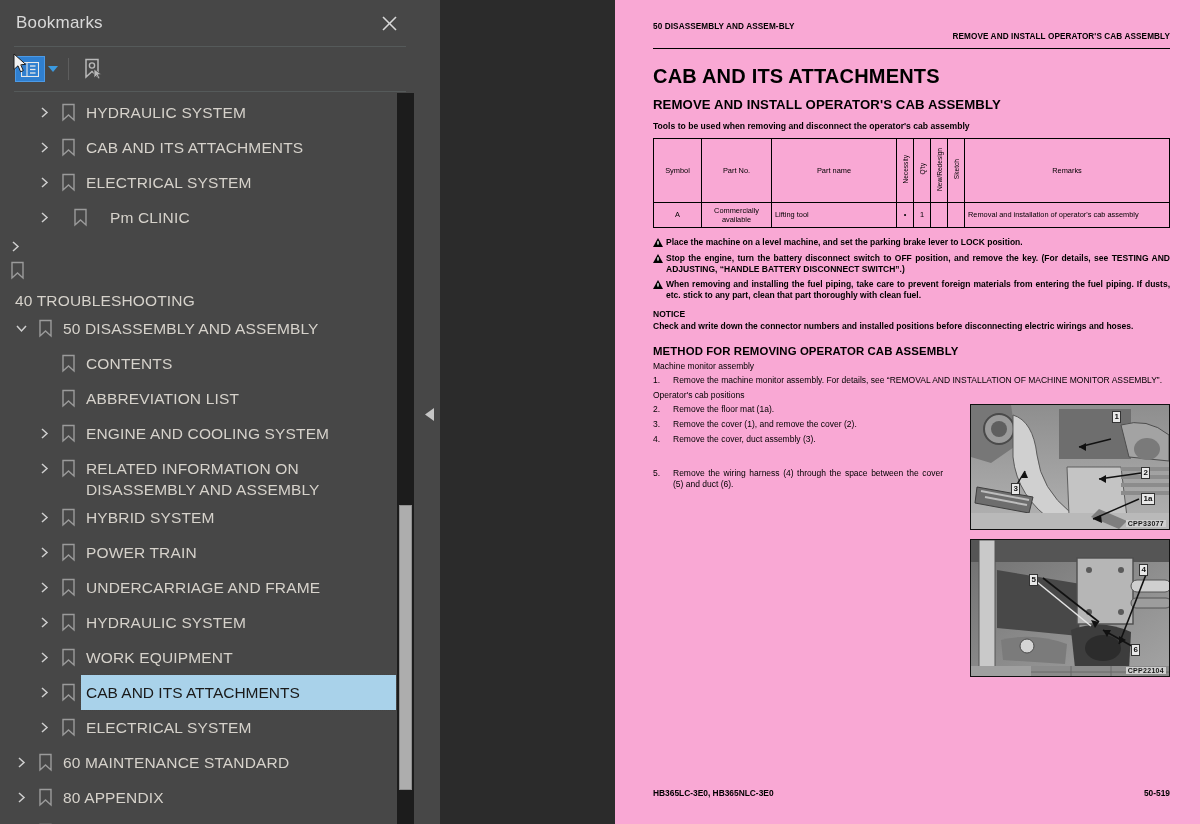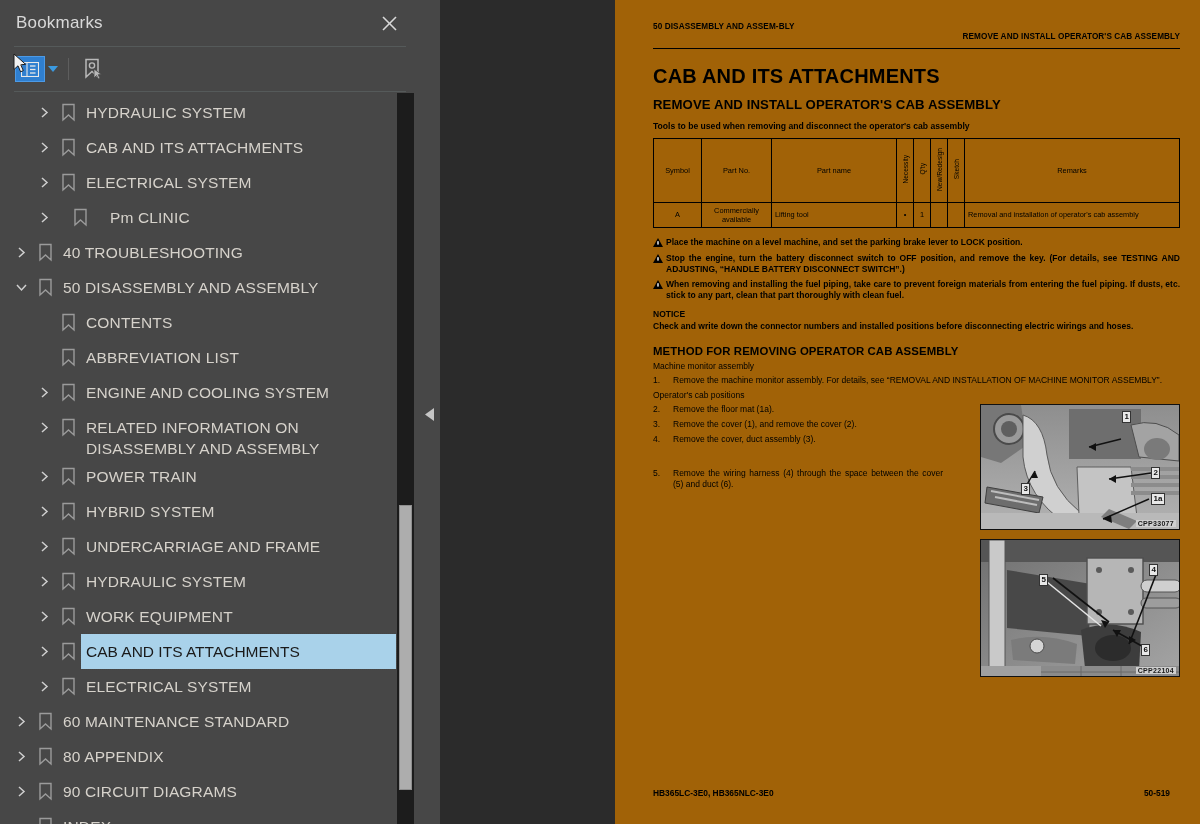--- a/index.html
+++ b/index.html
@@ -168,23 +168,23 @@
     flex: 1;
     background: #2b2b2b;
     height: 824px;
     position: relative;
     display: flex;
     justify-content: flex-end;
   }
   .page {
     width: 585px;
     height: 824px;
-    background: #a16207;
+    background: #f9a8d4;
     position: relative;
-    padding: 22px 20px 0 38px;
+    padding: 22px 30px 0 38px;
     color: #000;
   }
 
   
   .run-head {
     display: flex;
     justify-content: space-between;
     align-items: flex-start;
     font-size: 8.2px;
     font-weight: bold;
@@ -427,36 +427,36 @@
                 <path d="M3 1 L8 5.5 L3 10" fill="none" stroke="#cfcfcf" stroke-width="1.5"></path>
               </svg>
             </div>
             <div class="bm-bookmark">
               <svg width="15" height="19" viewBox="0 0 15 19">
                 <path d="M2 1.5 L13 1.5 L13 17 L7.5 12 L2 17 Z" fill="none" stroke="#9b9b9b" stroke-width="1.4"></path>
               </svg>
             </div>
             <div class="bm-label">Pm CLINIC</div>
           </div>
+          <div class="bm-row" style="padding-left: 10px; flex-direction: column;">
+            <div class="bm-twisty">
+              <svg width="11" height="11" viewBox="0 0 11 11">
+                <path d="M3 1 L8 5.5 L3 10" fill="none" stroke="#cfcfcf" stroke-width="1.5"></path>
+              </svg>
+            </div>
+            <div class="bm-bookmark">
+              <svg width="15" height="19" viewBox="0 0 15 19">
+                <path d="M2 1.5 L13 1.5 L13 17 L7.5 12 L2 17 Z" fill="none" stroke="#9b9b9b" stroke-width="1.4"></path>
+              </svg>
+            </div>
+            <div class="bm-label">40 TROUBLESHOOTING</div>
+          </div>
           <div class="bm-row" style="padding-left: 10px;">
             <div class="bm-twisty">
               <svg width="11" height="11" viewBox="0 0 11 11">
-                <path d="M3 1 L8 5.5 L3 10" fill="none" stroke="#cfcfcf" stroke-width="1.5"></path>
-              </svg>
-            </div>
-            <div class="bm-bookmark">
-              <svg width="15" height="19" viewBox="0 0 15 19">
-                <path d="M2 1.5 L13 1.5 L13 17 L7.5 12 L2 17 Z" fill="none" stroke="#9b9b9b" stroke-width="1.4"></path>
-              </svg>
-            </div>
-            <div class="bm-label">40 TROUBLESHOOTING</div>
-          </div>
-          <div class="bm-row" style="padding-left: 10px;">
-            <div class="bm-twisty">
-              <svg width="11" height="11" viewBox="0 0 11 11">
                 <path d="M1 3 L5.5 8 L10 3" fill="none" stroke="#cfcfcf" stroke-width="1.5"></path>
               </svg>
             </div>
             <div class="bm-bookmark">
               <svg width="15" height="19" viewBox="0 0 15 19">
                 <path d="M2 1.5 L13 1.5 L13 17 L7.5 12 L2 17 Z" fill="none" stroke="#9b9b9b" stroke-width="1.4"></path>
               </svg>
             </div>
             <div class="bm-label">50 DISASSEMBLY AND ASSEMBLY</div>
           </div>
@@ -508,34 +508,34 @@
             <div class="bm-twisty">
               <svg width="11" height="11" viewBox="0 0 11 11">
                 <path d="M3 1 L8 5.5 L3 10" fill="none" stroke="#cfcfcf" stroke-width="1.5"></path>
               </svg>
             </div>
             <div class="bm-bookmark">
               <svg width="15" height="19" viewBox="0 0 15 19">
                 <path d="M2 1.5 L13 1.5 L13 17 L7.5 12 L2 17 Z" fill="none" stroke="#9b9b9b" stroke-width="1.4"></path>
               </svg>
             </div>
+            <div class="bm-label">HYBRID SYSTEM</div>
+          </div>
+          <div class="bm-row" style="padding-left: 33px;">
+            <div class="bm-twisty">
+              <svg width="11" height="11" viewBox="0 0 11 11">
+                <path d="M3 1 L8 5.5 L3 10" fill="none" stroke="#cfcfcf" stroke-width="1.5"></path>
+              </svg>
+            </div>
+            <div class="bm-bookmark">
+              <svg width="15" height="19" viewBox="0 0 15 19">
+                <path d="M2 1.5 L13 1.5 L13 17 L7.5 12 L2 17 Z" fill="none" stroke="#9b9b9b" stroke-width="1.4"></path>
+              </svg>
+            </div>
             <div class="bm-label">POWER TRAIN</div>
-          </div>
-          <div class="bm-row" style="padding-left: 33px;">
-            <div class="bm-twisty">
-              <svg width="11" height="11" viewBox="0 0 11 11">
-                <path d="M3 1 L8 5.5 L3 10" fill="none" stroke="#cfcfcf" stroke-width="1.5"></path>
-              </svg>
-            </div>
-            <div class="bm-bookmark">
-              <svg width="15" height="19" viewBox="0 0 15 19">
-                <path d="M2 1.5 L13 1.5 L13 17 L7.5 12 L2 17 Z" fill="none" stroke="#9b9b9b" stroke-width="1.4"></path>
-              </svg>
-            </div>
-            <div class="bm-label">HYBRID SYSTEM</div>
           </div>
           <div class="bm-row" style="padding-left: 33px;">
             <div class="bm-twisty">
               <svg width="11" height="11" viewBox="0 0 11 11">
                 <path d="M3 1 L8 5.5 L3 10" fill="none" stroke="#cfcfcf" stroke-width="1.5"></path>
               </svg>
             </div>
             <div class="bm-bookmark">
               <svg width="15" height="19" viewBox="0 0 15 19">
                 <path d="M2 1.5 L13 1.5 L13 17 L7.5 12 L2 17 Z" fill="none" stroke="#9b9b9b" stroke-width="1.4"></path>

